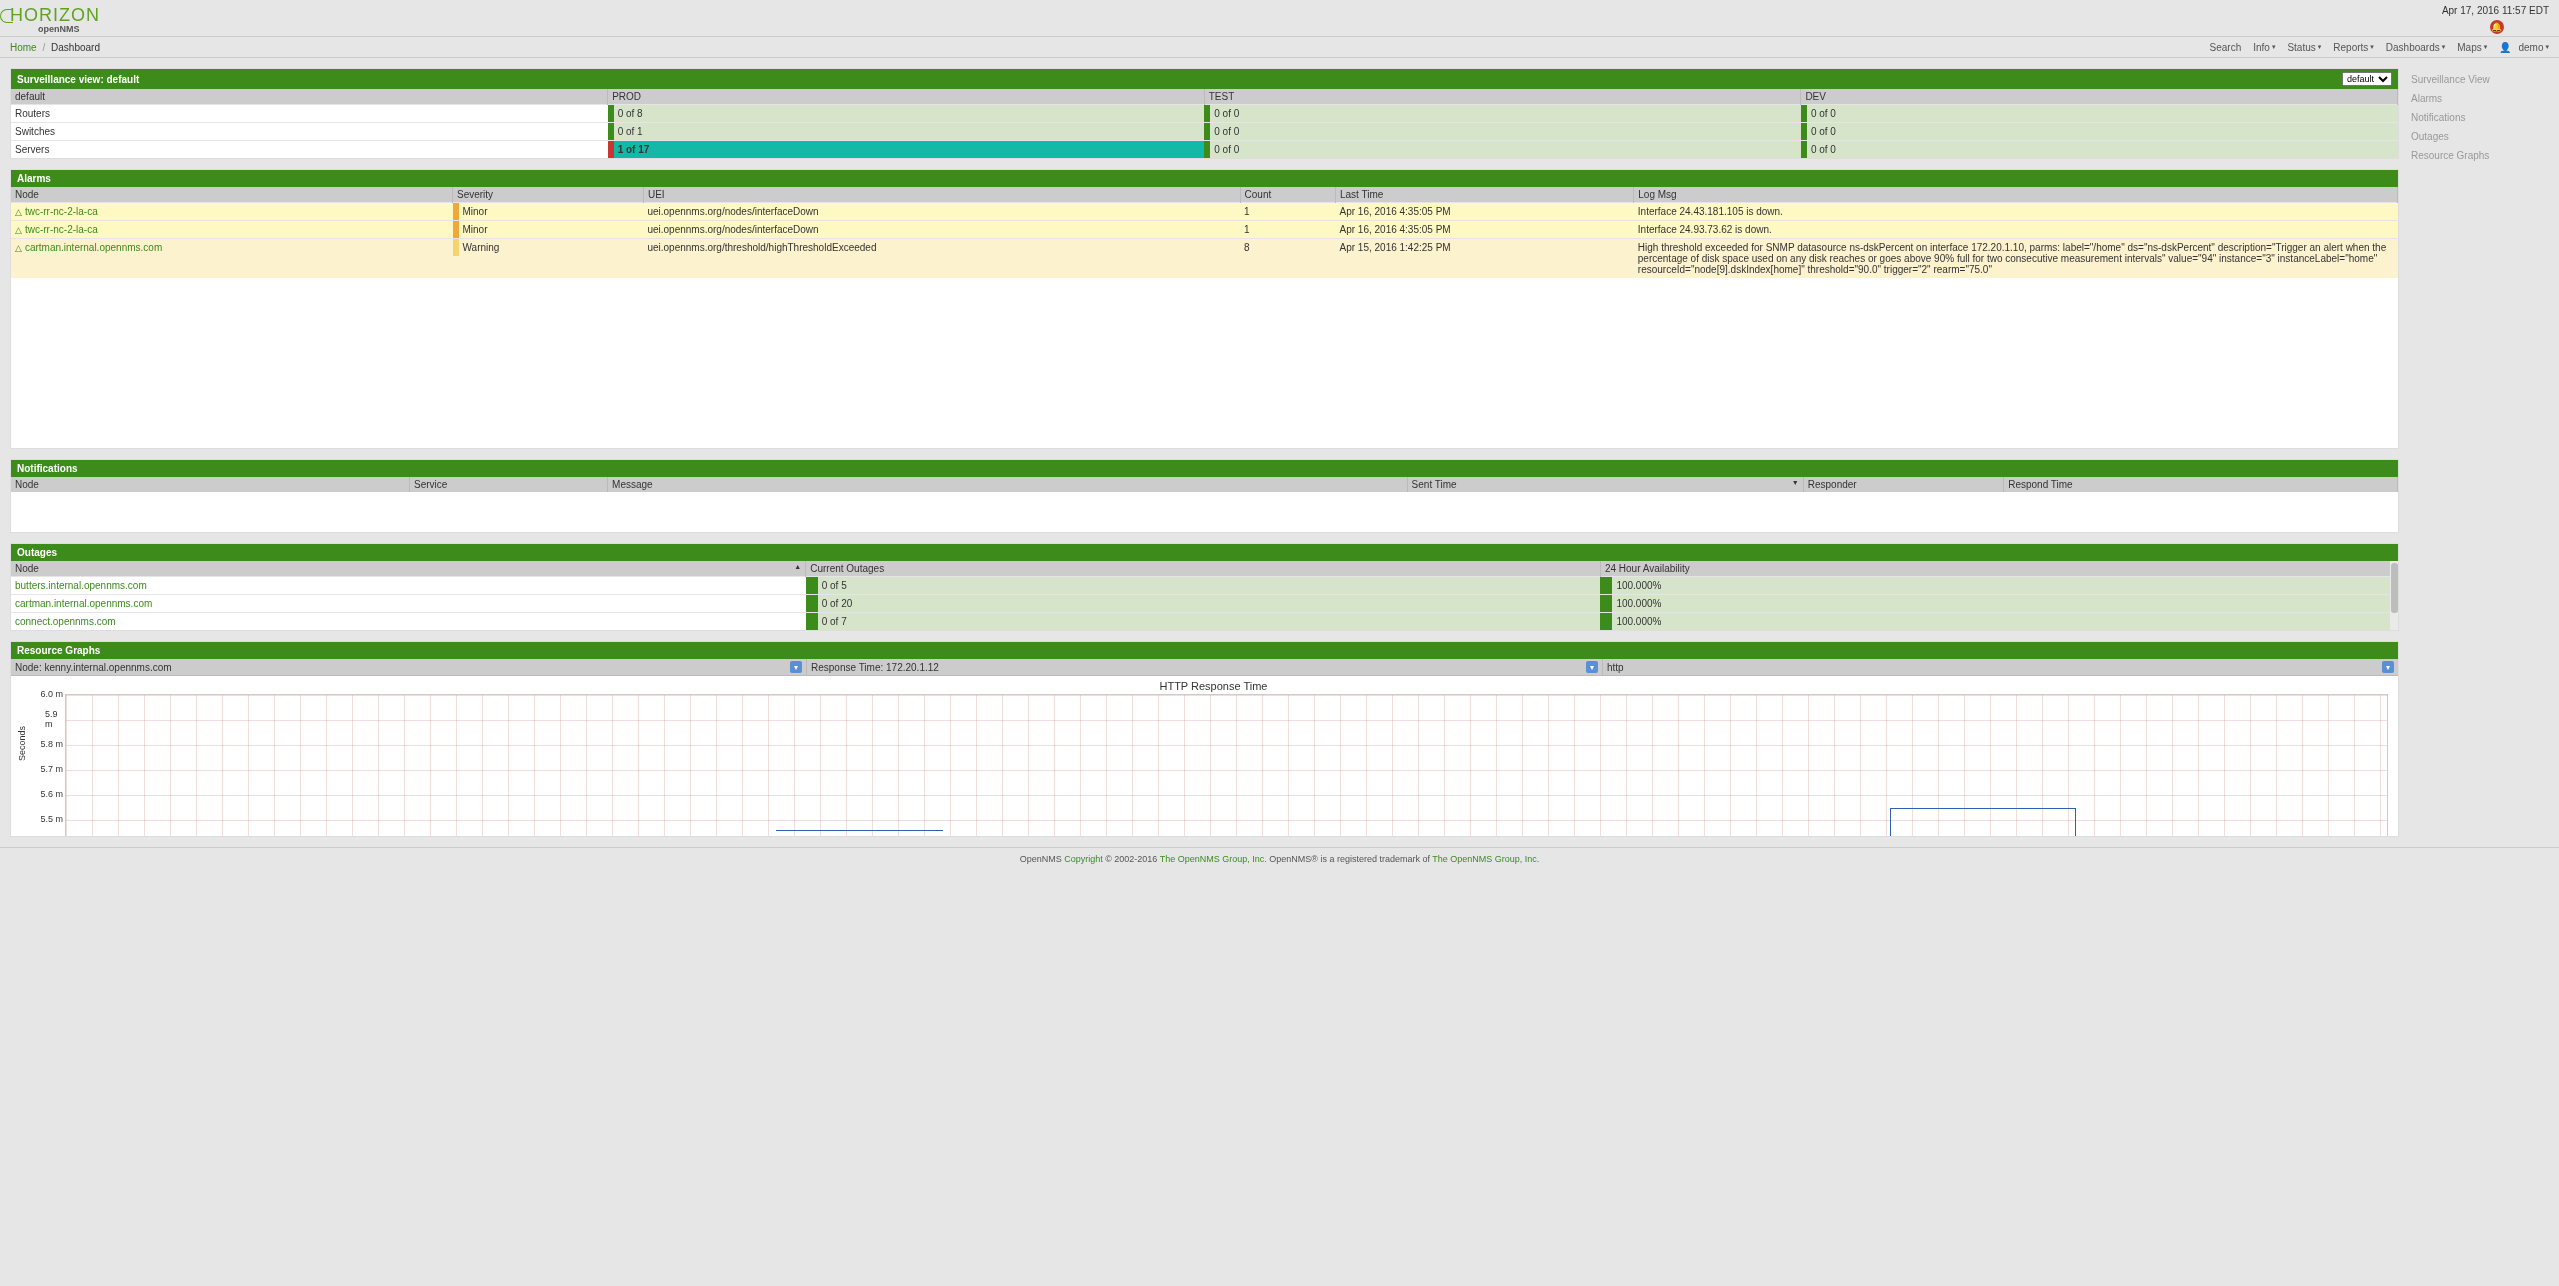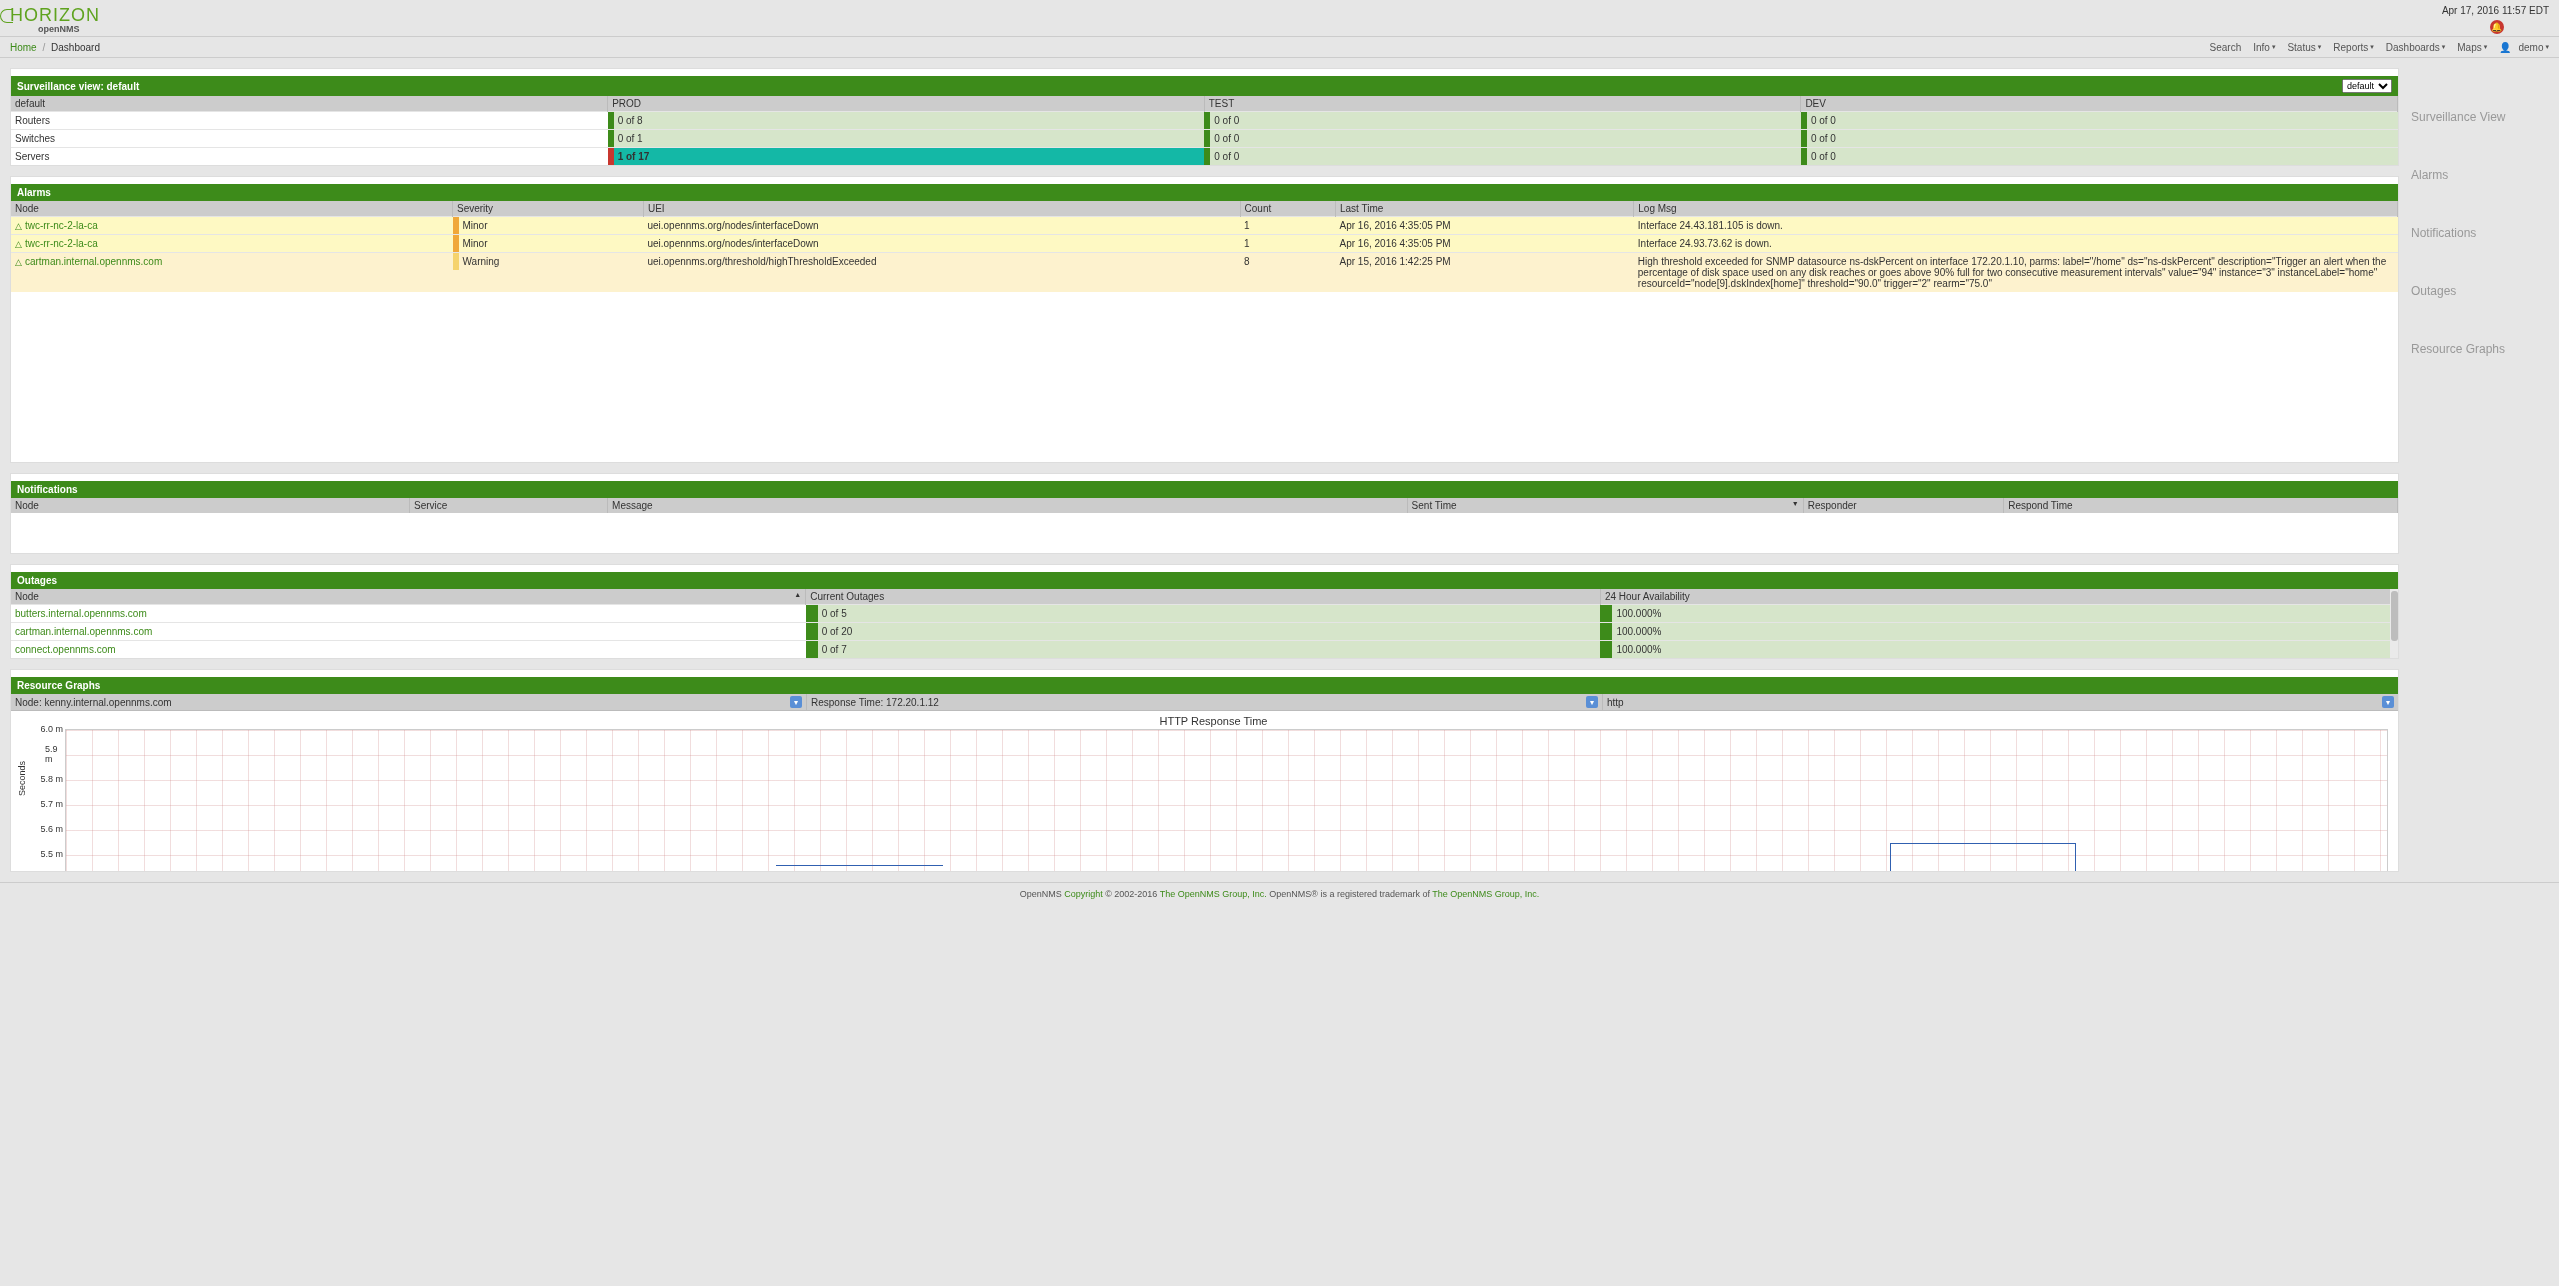--- a/index.html
+++ b/index.html
@@ -21,25 +21,25 @@
 .breadcrumb a { color: #3d8b1a; }
 .breadcrumb .sep { color: #999; margin: 0 3px; }
 .navbar-right { margin-left: auto; display: flex; gap: 12px; font-size: 10px; }
 .nav-item { color: #555; cursor: pointer; display: flex; align-items: center; gap: 2px; }
 .nav-item .caret { font-size: 7px; }
 
 
 .main { display: flex; padding: 10px; gap: 10px; align-items: flex-start; }
 .content { flex: 1; display: flex; flex-direction: column; gap: 10px; min-width: 0; }
 .sidebar { width: 140px; padding-top: 2px; }
-.sidebar-item { font-size: 12px; color: #999; padding: 4px 2px; cursor: pointer; margin-top: 36px; }
+.sidebar-item { font-size: 10px; color: #999; padding: 4px 2px; cursor: pointer; }
 
 
 .panel { background: #fff; border: 1px solid #ddd; }
-.panel-header { background: #3d8b1a; color: #fff; font-weight: bold; font-size: 10px; padding: 3px 6px; display: flex; align-items: center; margin-top: 7px; }
+.panel-header { background: #3d8b1a; color: #fff; font-weight: bold; font-size: 10px; padding: 3px 6px; display: flex; align-items: center; }
 .panel-header .hdr-select { margin-left: auto; }
 .hdr-select select { font-size: 9px; height: 14px; }
 
 
 table { width: 100%; border-collapse: collapse; font-size: 10px; }
 th { background: #ccc; color: #333; font-weight: normal; text-align: left; padding: 2px 4px; border-right: 1px solid #bbb; height: 14px; }
 td { padding: 3px 4px; border-top: 1px solid #e5e5e5; vertical-align: top; }
 
 
 .sv-table td.cat { background: #fff; }

